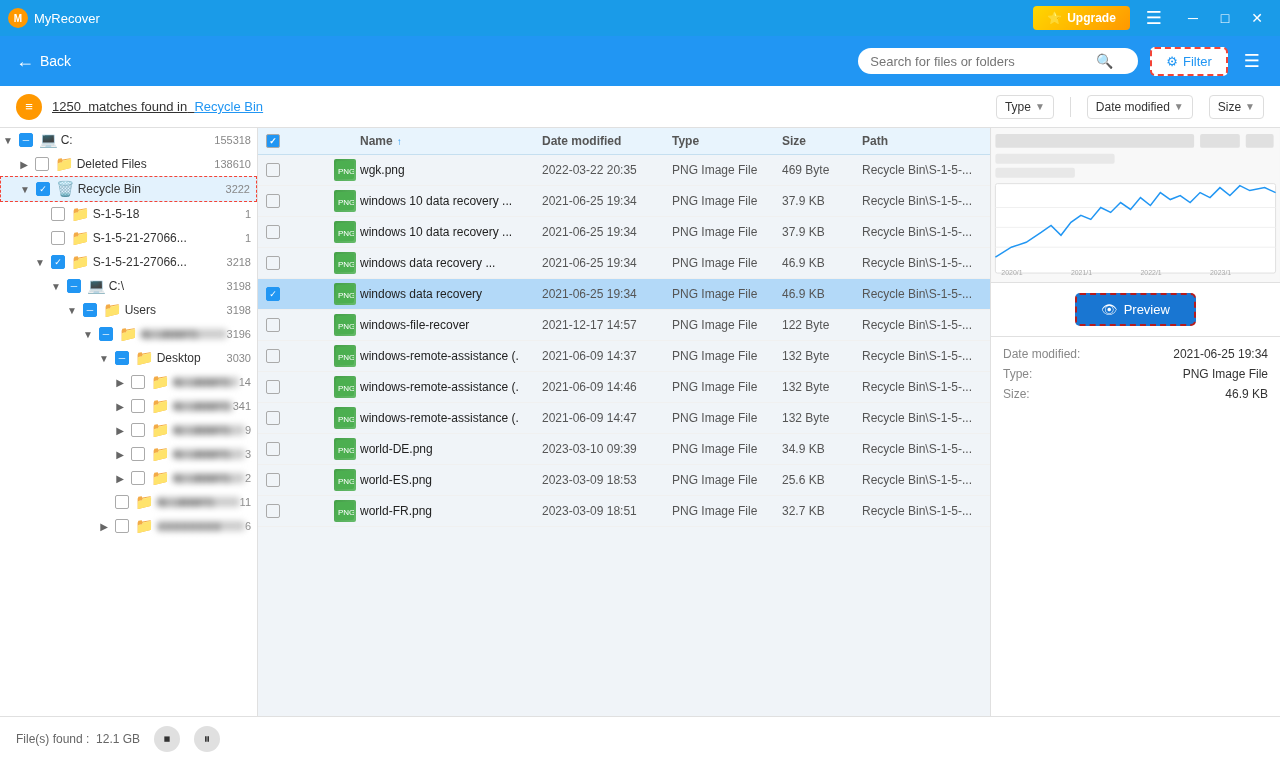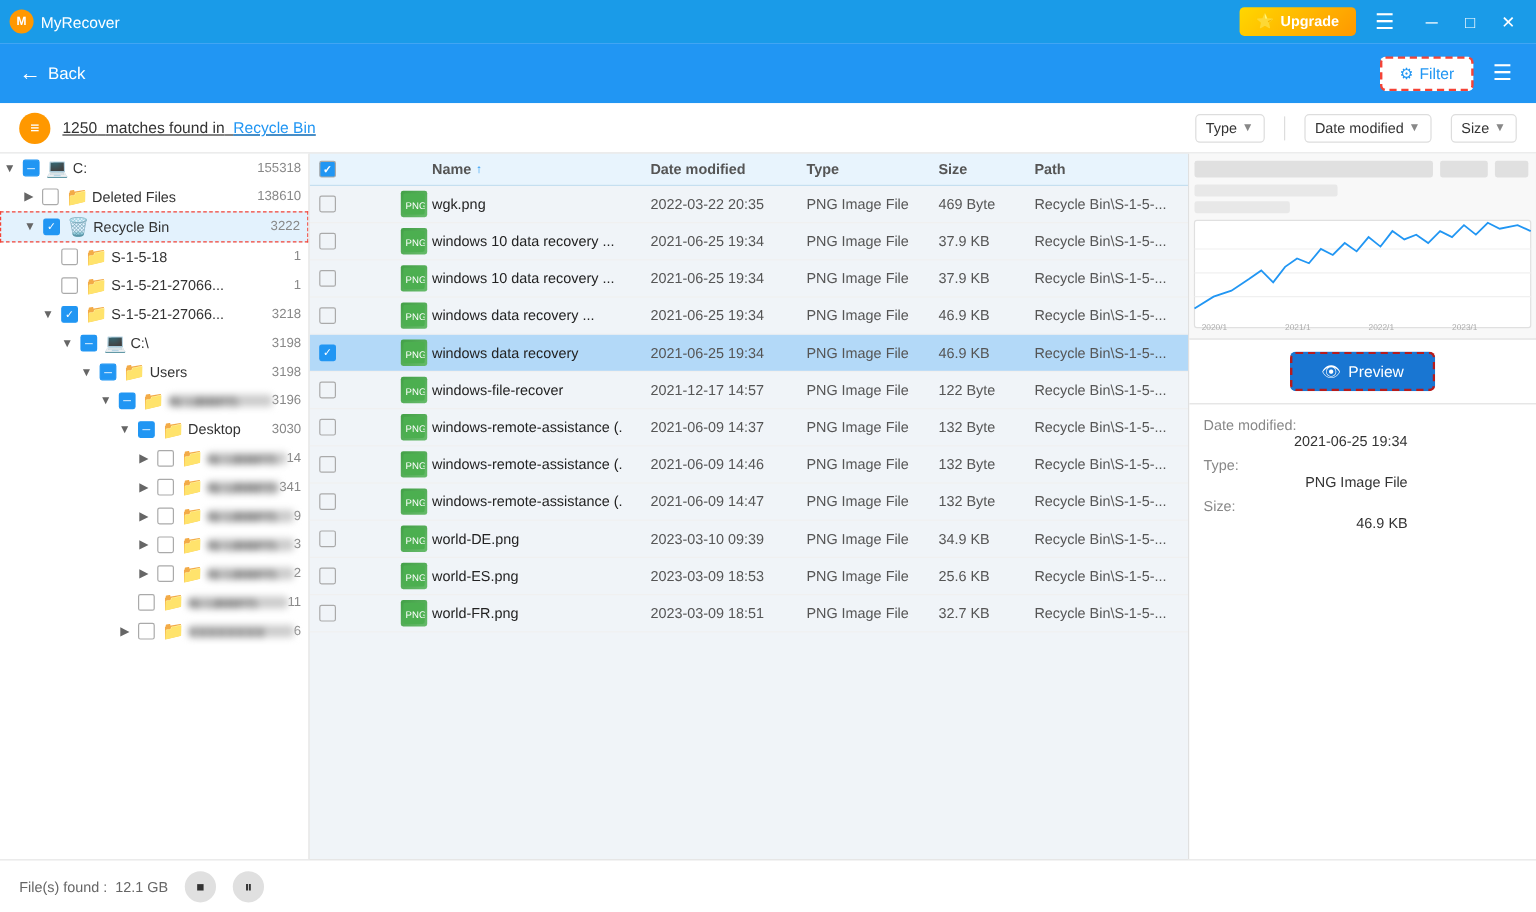--- a/index.html
+++ b/index.html
@@ -208,21 +208,21 @@
       border-style: dashed;
       padding: 7px 24px;
       border-radius: 5px;
       cursor: pointer;
       font-size: 13px;
       display: flex; align-items: center; gap: 6px;
       font-weight: 500;
     }
     #preview-details { padding: 10px 12px; flex: 1; }
     #preview-filename { font-size: 12px; color: #222; font-weight: 500; margin-bottom: 10px; line-height: 1.4; }
-    .detail-row { display: flex; justify-content: space-between; margin-bottom: 6px; font-size: 12px; flex-direction: column; }
+    .detail-row { display: flex; justify-content: space-between; margin-bottom: 6px; font-size: 12px; }
     .detail-label { color: #888; }
     .detail-value { color: #333; font-weight: 500; text-align: right; max-width: 170px; }
 
     
     #statusbar {
       height: 44px;
       background: white;
       border-top: 1px solid #e0e0e0;
       display: flex;
       align-items: center;
@@ -274,20 +274,24 @@
     </div>
   </div>
 </div>
 
 <div id="toolbar">
   <div id="back-btn">
     <span class="back-arrow">←</span>
     <span>Back</span>
   </div>
   <div class="toolbar-spacer"></div>
+  <div id="search-box">
+    <input id="search-input" type="text" placeholder="Search for files or folders" style="">
+    <span id="search-icon-btn">🔍</span>
+  </div>
   <button id="filter-btn">
     <span>⚙</span>
     <span>Filter</span>
   </button>
   <span id="list-view-btn">☰</span>
 </div>
 
 <div id="results-bar">
   <div id="results-icon">≡</div>
   <span id="results-text">

